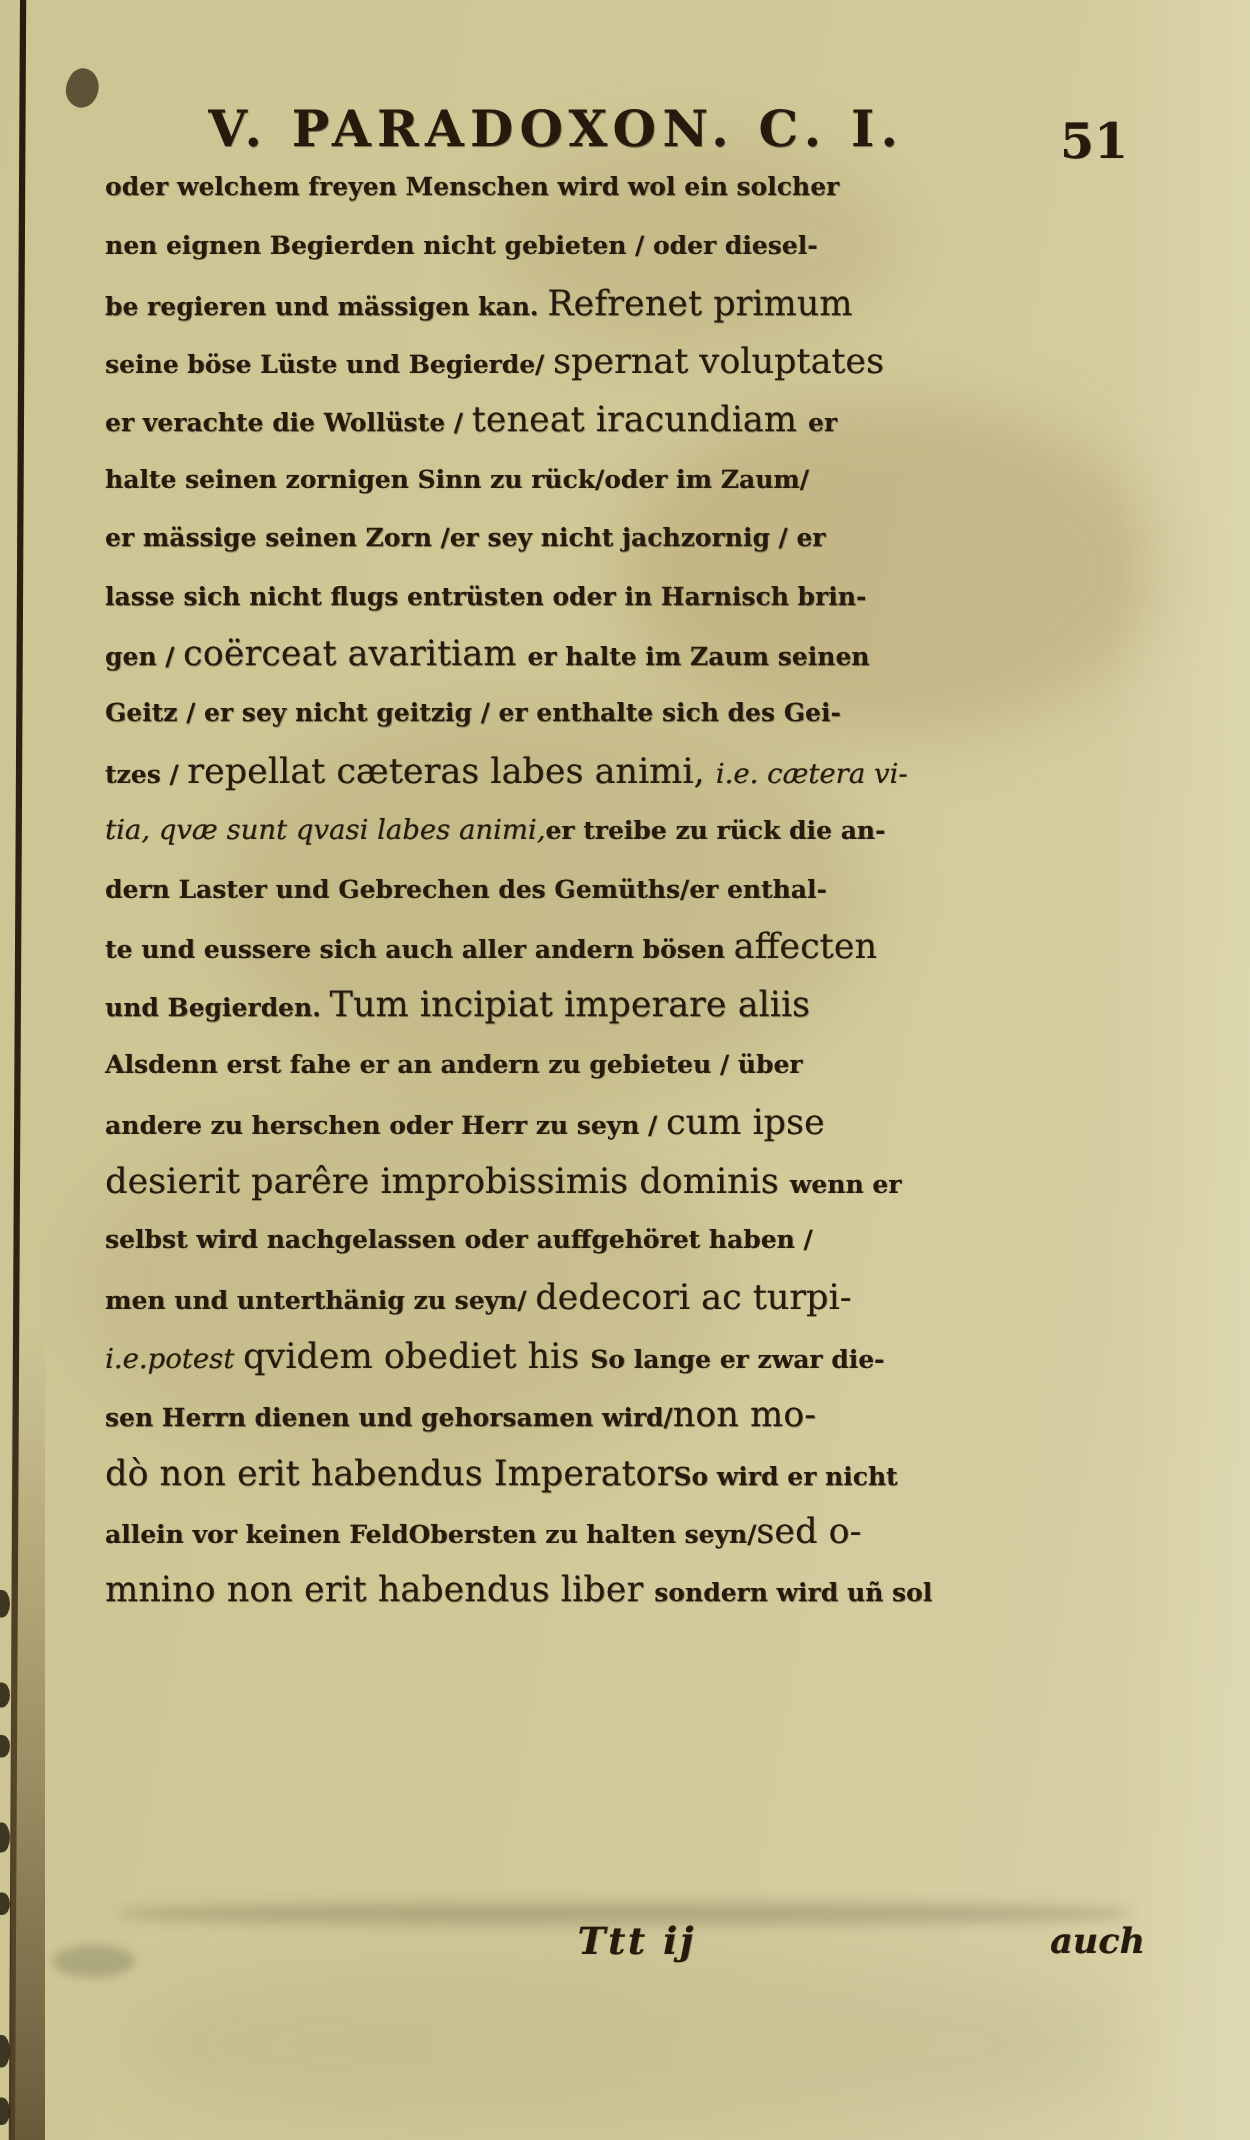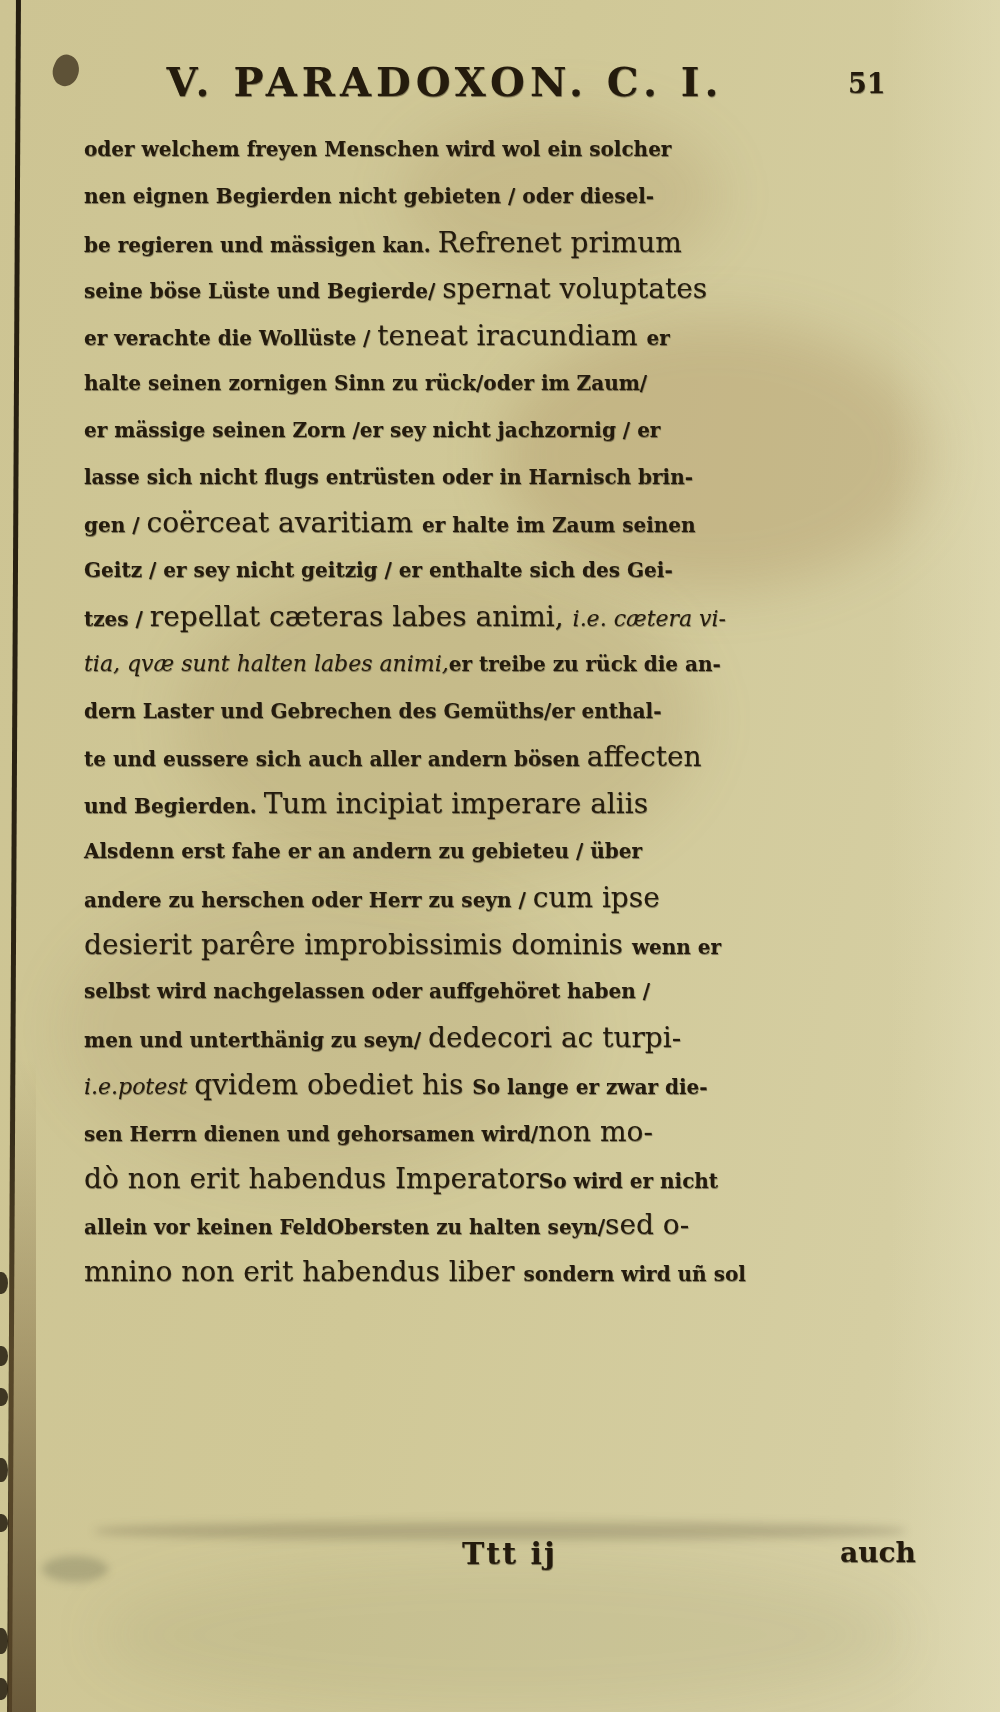--- a/index.html
+++ b/index.html
@@ -41,32 +41,32 @@
   .ghost-band{
     position:absolute;left:95px;top:1522px;width:810px;height:18px;border-radius:45%;
     background:rgba(70,60,40,0.22);filter:blur(5px);
   }
   .smudge{
     position:absolute;left:42px;top:1556px;width:66px;height:26px;border-radius:50%;
     background:rgba(72,74,56,0.25);filter:blur(4px);
   }
   
   .printed{color:#241b0d;text-shadow:0.5px 0.5px 0.7px rgba(36,27,13,0.5);}
-  .header{position:absolute;left:0;top:58px;width:845px;height:60px;}
+  .header{position:absolute;left:0;top:80px;width:845px;height:60px;}
   .header-title{
     position:absolute;left:95px;width:700px;text-align:center;
     font-size:40px;font-weight:700;letter-spacing:5px;white-space:nowrap;
   }
-  .page-number{position:absolute;left:848px;top:10px;font-size:27px;font-weight:700;}
+  .page-number{position:absolute;left:848px;top:10px;font-size:39px;font-weight:700;}
   .body-text{position:absolute;left:84px;top:126px;width:816px;}
   .line{line-height:46.8px;white-space:nowrap;height:46.8px;}
   .seg-de{font-size:20px;font-weight:700;}
   .seg-la{font-size:28px;font-weight:400;}
   .seg-it{font-size:22px;font-weight:400;font-style:italic;}
-  .footer{position:absolute;left:0;top:1536px;width:1000px;height:50px;}
+  .footer{position:absolute;left:0;top:1536px;width:1000px;height:50px;font-style:italic;}
   .sig{position:absolute;left:462px;font-size:30px;font-weight:700;letter-spacing:2px;}
   .catchword{position:absolute;left:840px;font-size:28px;font-weight:700;}
 </style>
 </head>
 <body>
 
 <div class="paper"></div>
 <div class="stain stain1"></div>
 <div class="stain stain2"></div>
 <div class="stain stain3"></div>
@@ -99,21 +99,21 @@
     <div class="line"><span class="seg-de">nen eignen Begierden nicht gebieten / oder diesel-</span></div>
     <div class="line"><span class="seg-de">be regieren und mässigen kan.  </span><span class="seg-la">Refrenet primum</span></div>
     <div class="line"><span class="seg-de">seine böse Lüste und Begierde/ </span><span class="seg-la">spernat voluptates</span></div>
     <div class="line"><span class="seg-de">er verachte die Wollüste / </span><span class="seg-la">teneat iracundiam </span><span class="seg-de">er</span></div>
     <div class="line"><span class="seg-de">halte seinen zornigen Sinn zu rück/oder im Zaum/</span></div>
     <div class="line"><span class="seg-de">er mässige seinen Zorn /er sey nicht jachzornig / er</span></div>
     <div class="line"><span class="seg-de">lasse sich nicht flugs entrüsten oder in Harnisch brin-</span></div>
     <div class="line"><span class="seg-de">gen / </span><span class="seg-la">coërceat avaritiam </span><span class="seg-de">er halte im Zaum seinen</span></div>
     <div class="line"><span class="seg-de">Geitz / er sey nicht geitzig / er enthalte sich des Gei-</span></div>
     <div class="line"><span class="seg-de">tzes / </span><span class="seg-la">repellat cæteras labes animi, </span><span class="seg-it">i.e. cætera vi-</span></div>
-    <div class="line"><span class="seg-it">tia, qvæ sunt halten labes animi,</span><span class="seg-de">er treibe zu rück die an-</span></div>
+    <div class="line"><span class="seg-it">tia, qvæ sunt qvasi labes animi,</span><span class="seg-de">er treibe zu rück die an-</span></div>
     <div class="line"><span class="seg-de">dern Laster und Gebrechen des Gemüths/er enthal-</span></div>
     <div class="line"><span class="seg-de">te und eussere sich auch aller andern bösen </span><span class="seg-la">affecten</span></div>
     <div class="line"><span class="seg-de">und Begierden.  </span><span class="seg-la">Tum incipiat imperare aliis</span></div>
     <div class="line"><span class="seg-de">Alsdenn erst fahe er an andern zu gebieteu / über</span></div>
     <div class="line"><span class="seg-de">andere zu herschen oder Herr zu seyn / </span><span class="seg-la">cum ipse</span></div>
     <div class="line"><span class="seg-la">desierit parêre improbissimis dominis </span><span class="seg-de">wenn er</span></div>
     <div class="line"><span class="seg-de">selbst wird nachgelassen oder auffgehöret haben /</span></div>
     <div class="line"><span class="seg-de">men und unterthänig zu seyn/ </span><span class="seg-la">dedecori ac turpi-</span></div>
     <div class="line"><span class="seg-it">i.e.potest </span><span class="seg-la">qvidem obediet his </span><span class="seg-de">So lange er zwar die-</span></div>
     <div class="line"><span class="seg-de">sen Herrn dienen und gehorsamen wird/</span><span class="seg-la">non mo-</span></div>

